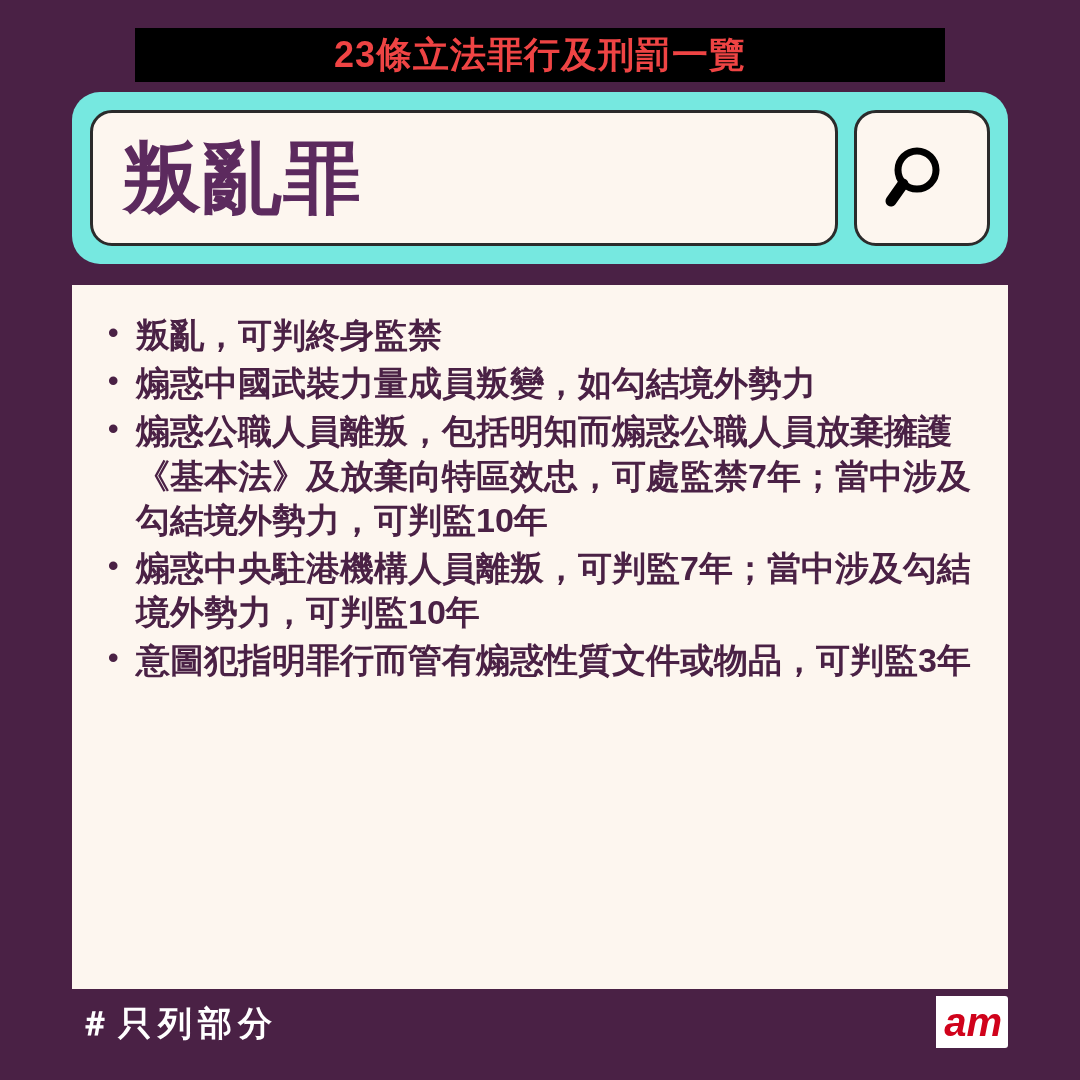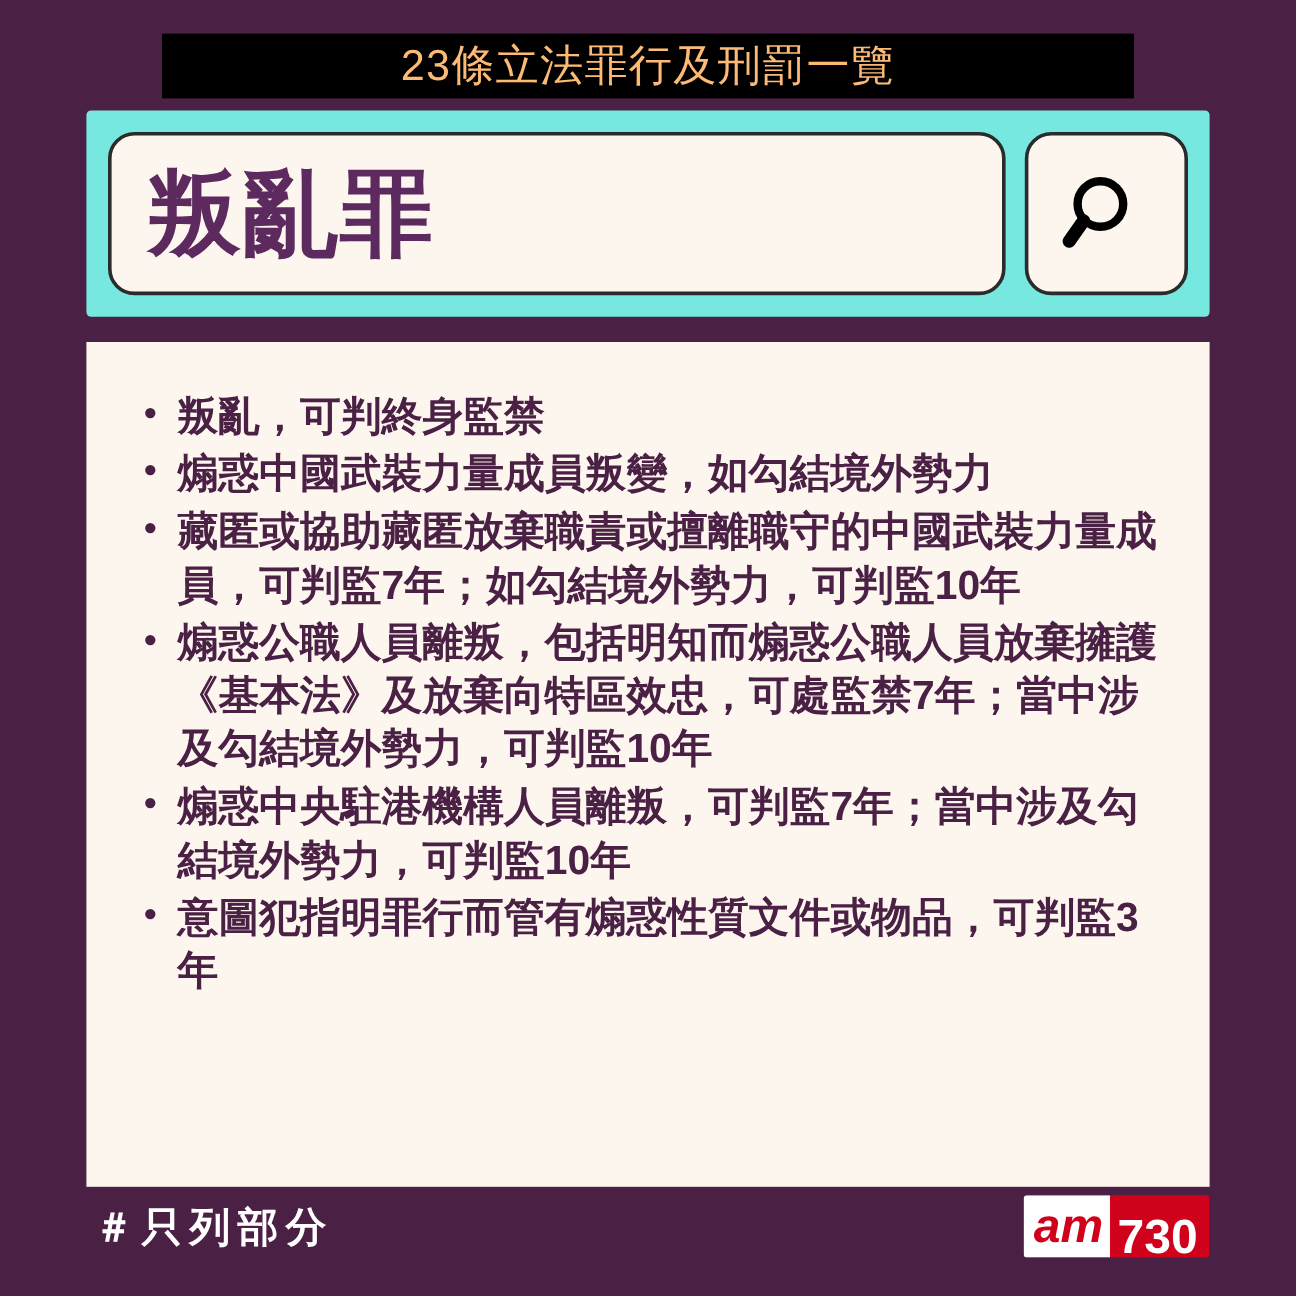--- a/index.html
+++ b/index.html
@@ -26,37 +26,37 @@
     left: 135px;
     top: 28px;
     width: 810px;
     height: 54px;
     background: #000000;
     display: flex;
     align-items: center;
     justify-content: center;
   }
   .title-bar .title-text {
-    color: #fdba74;
+    color: #ef4444;
     font-size: 36px;
-    font-weight: normal;
+    font-weight: bold;
     letter-spacing: 1px;
     line-height: 1;
     white-space: nowrap;
   }
 
   
   .search-wrap {
     position: absolute;
     left: 72px;
     top: 92px;
     width: 936px;
     height: 172px;
     background: #76e8e0;
-    border-radius: 4px;
+    border-radius: 28px;
     box-sizing: border-box;
     padding: 18px;
     display: flex;
     align-items: center;
     gap: 16px;
   }
   .search-field {
     flex: 1 1 auto;
     height: 136px;
     background: #fdf6ef;
@@ -94,21 +94,21 @@
     top: 285px;
     width: 936px;
     height: 704px;
     background: #fdf6ef;
     box-sizing: border-box;
     padding: 28px 26px 10px 26px;
     overflow: hidden;
   }
   ul.offence-list {
     list-style: none;
-    margin: 12px;
+    margin: 0;
     padding: 0;
   }
   ul.offence-list li {
     position: relative;
     padding-left: 38px;
     margin-bottom: 4px;
     color: #4a2145;
     font-size: 34px;
     font-weight: bold;
     line-height: 1.30;
@@ -134,23 +134,24 @@
     font-weight: bold;
     letter-spacing: 6px;
     line-height: 1;
   }
   .logo {
     position: absolute;
     right: 72px;
     top: 996px;
     height: 52px;
     display: flex;
-    align-items: center;
+    align-items: flex-end;
     border-radius: 3px;
     overflow: hidden;
+    flex-direction: column;
   }
   .logo .logo-am {
     background: #ffffff;
     color: #d0021b;
     font-size: 40px;
     font-weight: bold;
     font-style: italic;
     line-height: 52px;
     padding: 0 6px 0 8px;
   }
@@ -181,21 +182,20 @@
         <circle cx="34" cy="31" r="19" fill="none" stroke="#000000" stroke-width="7"></circle>
         <line x1="20" y1="45" x2="8" y2="62" stroke="#000000" stroke-width="11" stroke-linecap="round"></line>
       </svg>
     </div>
   </div>
 
   <div class="content-card">
     <ul class="offence-list">
       <li>叛亂，可判終身監禁</li>
       <li>煽惑中國武裝力量成員叛變，如勾結境外勢力</li>
-      <li>藏匿或協助藏匿放棄職責或擅離職守的中國武裝力量成員，可判監7年；如勾結境外勢力，可判監10年</li>
       <li>煽惑公職人員離叛，包括明知而煽惑公職人員放棄擁護《基本法》及放棄向特區效忠，可處監禁7年；當中涉及勾結境外勢力，可判監10年</li>
       <li>煽惑中央駐港機構人員離叛，可判監7年；當中涉及勾結境外勢力，可判監10年</li>
       <li>意圖犯指明罪行而管有煽惑性質文件或物品，可判監3年</li>
     </ul>
   </div>
 
   <div class="footer-note">＃只列部分</div>
 
   <div class="logo">
     <span class="logo-am">am</span>

